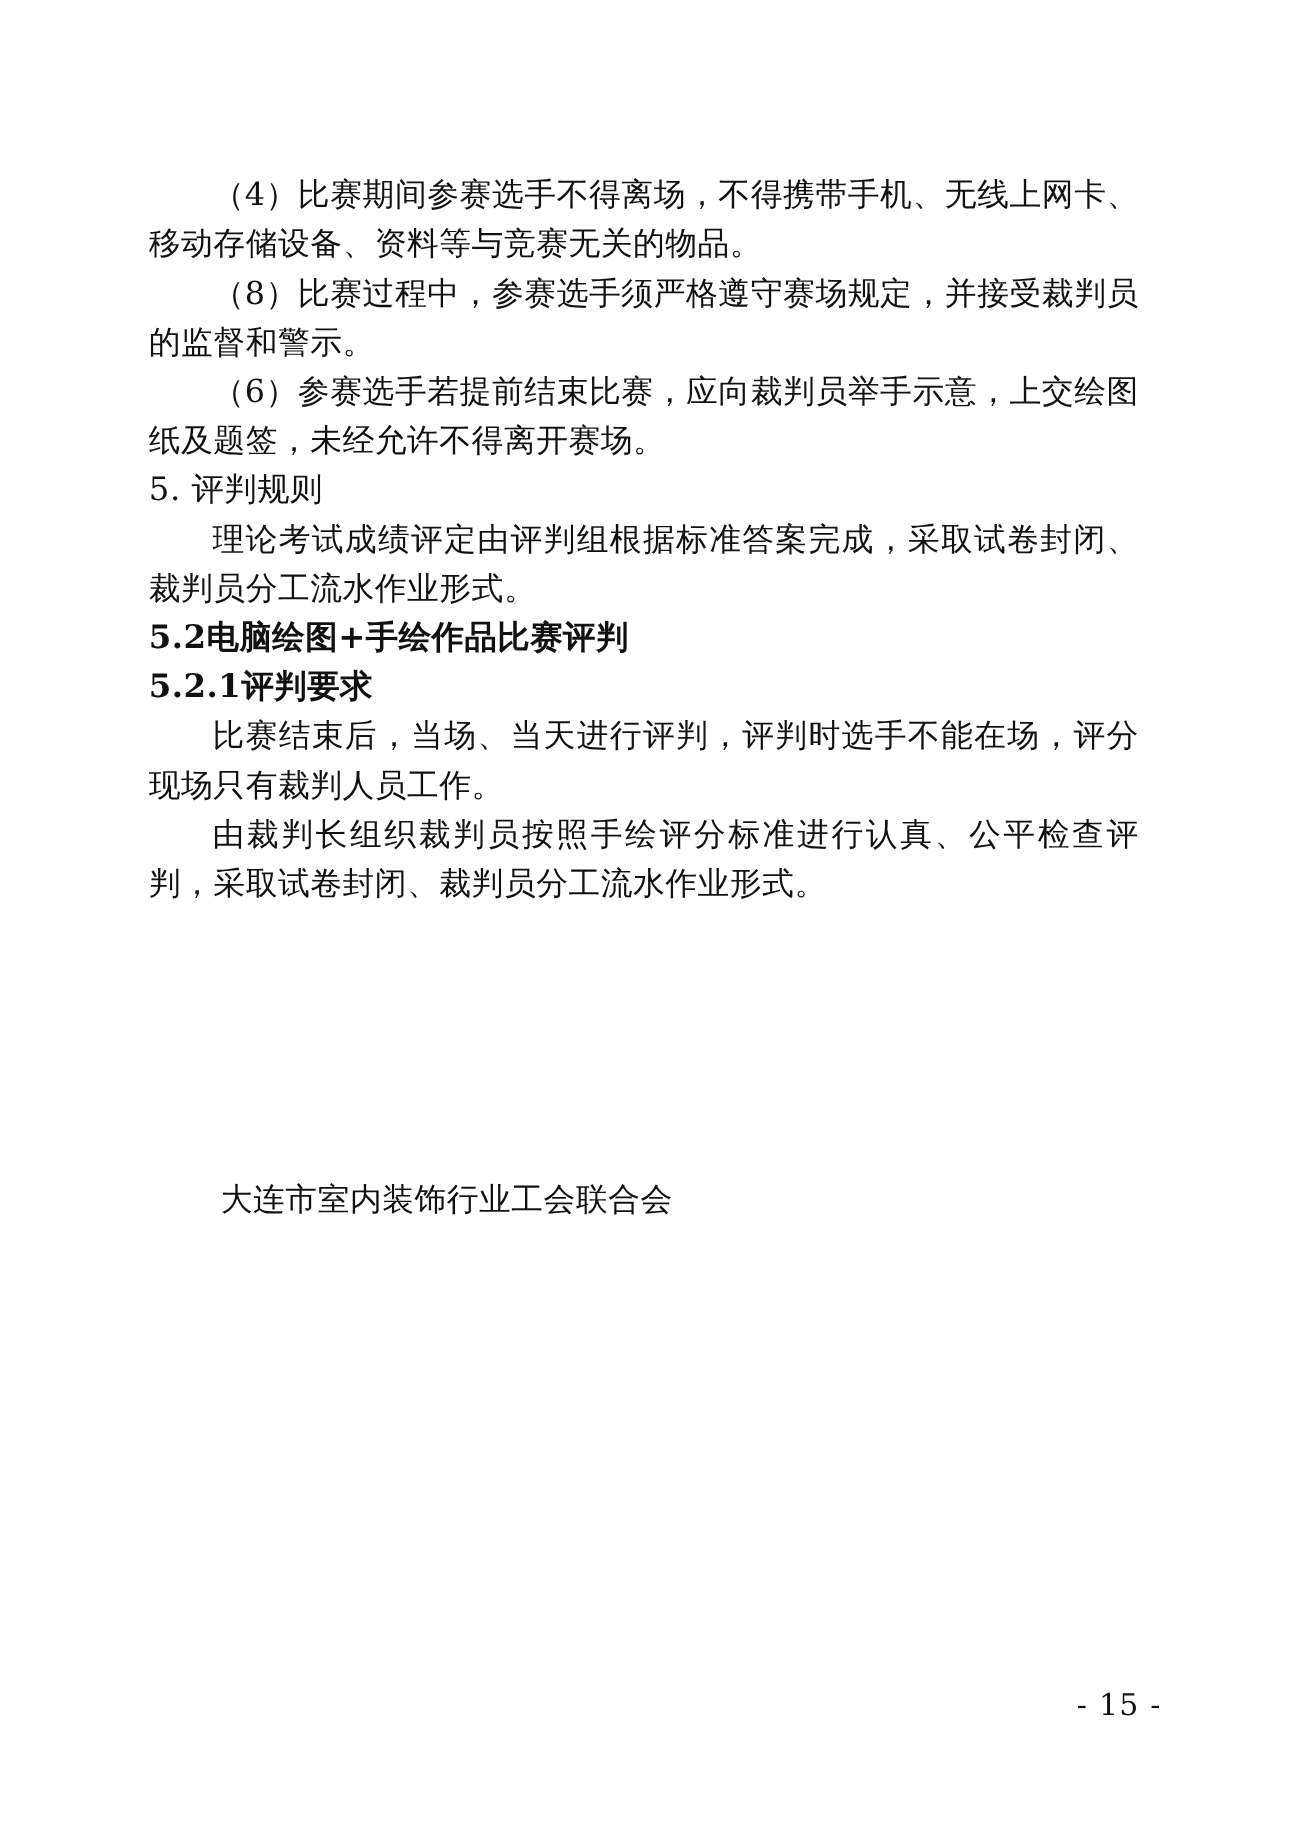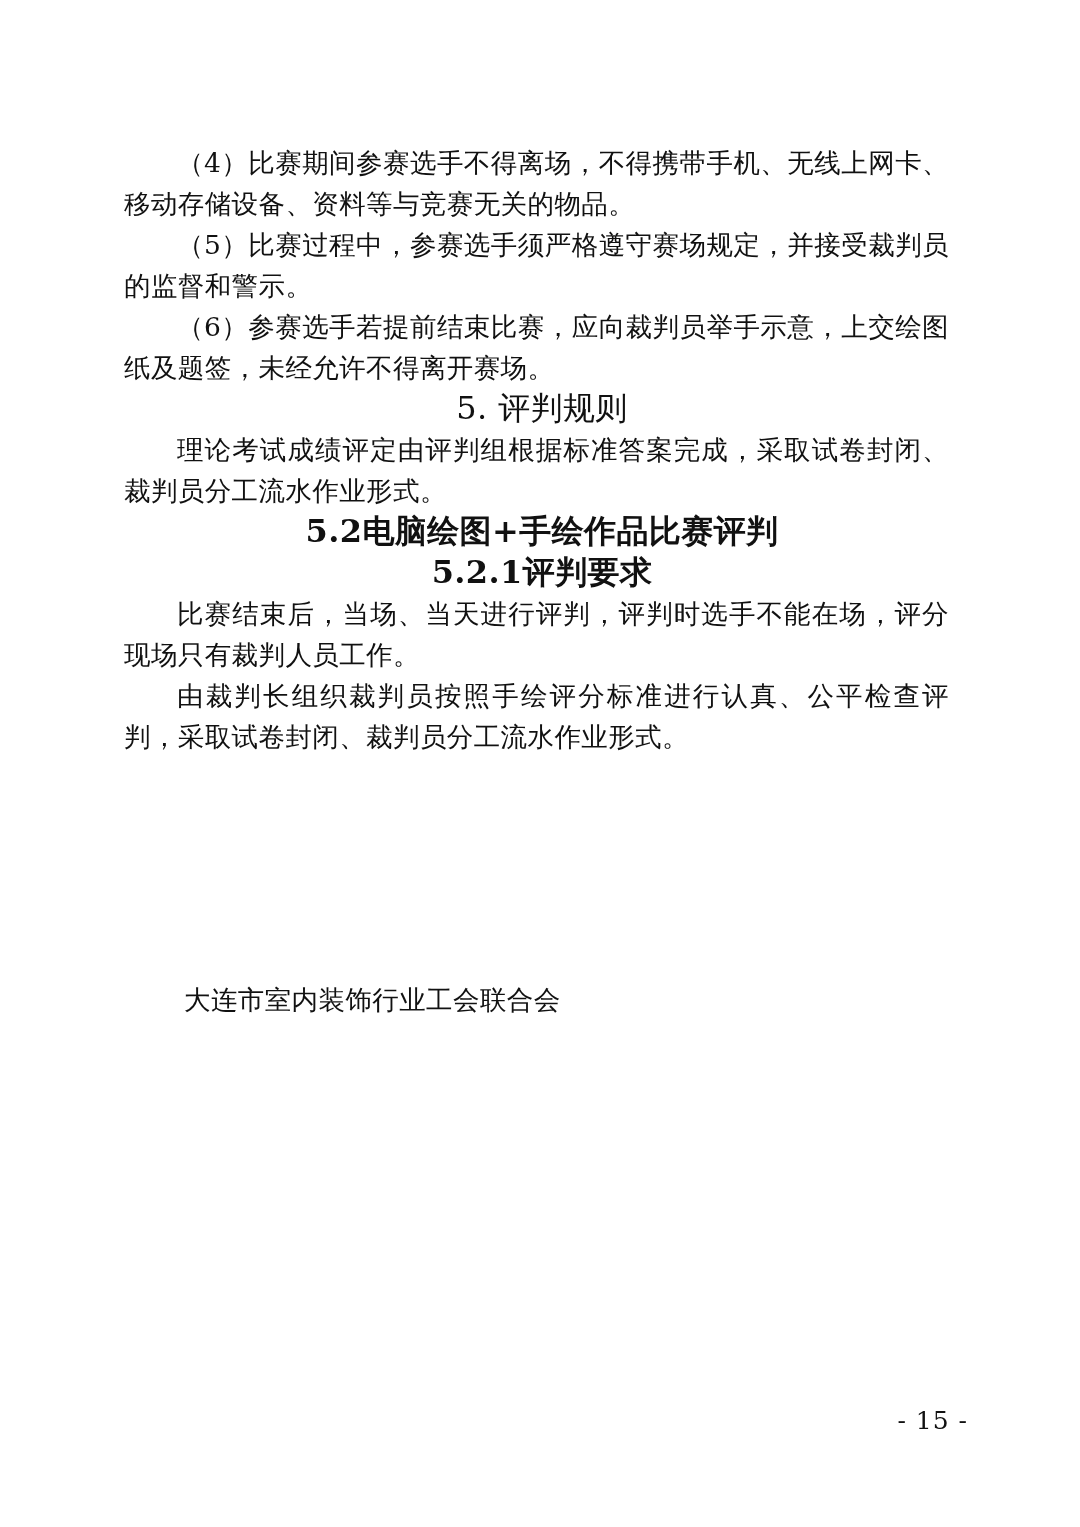--- a/index.html
+++ b/index.html
@@ -35,26 +35,25 @@
     letter-spacing: 0.4px;
     text-align: justify;
     text-justify: inter-ideograph;
     margin: 0 11px 0 0;
     white-space: pre-wrap;
   }
   .indent {
     text-indent: 2em;
   }
   .heading {
-    font-size: 32px;
+    font-size: 27px;
     line-height: 41px;
     letter-spacing: 0.4px;
     margin: 0;
     font-weight: 700;
-    text-align: center;
   }
   .heading-light {
     font-weight: 400;
   }
   .sig-block {
     position: absolute;
     left: 124px;
     top: 978px;
     width: 836px;
     text-align: left;
@@ -80,21 +79,21 @@
   }
 </style>
 </head>
 <body>
 
 <div class="page">
 
   <div class="content">
 
     <p class="para indent">（4）比赛期间参赛选手不得离场，不得携带手机、无线上网卡、移动存储设备、资料等与竞赛无关的物品。</p>
-    <p class="para indent">（5）比赛过程中，参赛选手须严格遵守赛场规定，并接受裁判员的监督和警示。</p>
+    <p class="para indent">（8）比赛过程中，参赛选手须严格遵守赛场规定，并接受裁判员的监督和警示。</p>
     <p class="para indent">（6）参赛选手若提前结束比赛，应向裁判员举手示意，上交绘图纸及题签，未经允许不得离开赛场。</p>
 
     <p class="heading heading-light">5. 评判规则</p>
     <p class="para indent">理论考试成绩评定由评判组根据标准答案完成，采取试卷封闭、裁判员分工流水作业形式。</p>
 
     <p class="heading">5.2电脑绘图+手绘作品比赛评判</p>
     <p class="heading">5.2.1评判要求</p>
     <p class="para indent">比赛结束后，当场、当天进行评判，评判时选手不能在场，评分现场只有裁判人员工作。</p>
 
     <p class="para indent">由裁判长组织裁判员按照手绘评分标准进行认真、公平检查评判，采取试卷封闭、裁判员分工流水作业形式。</p>

